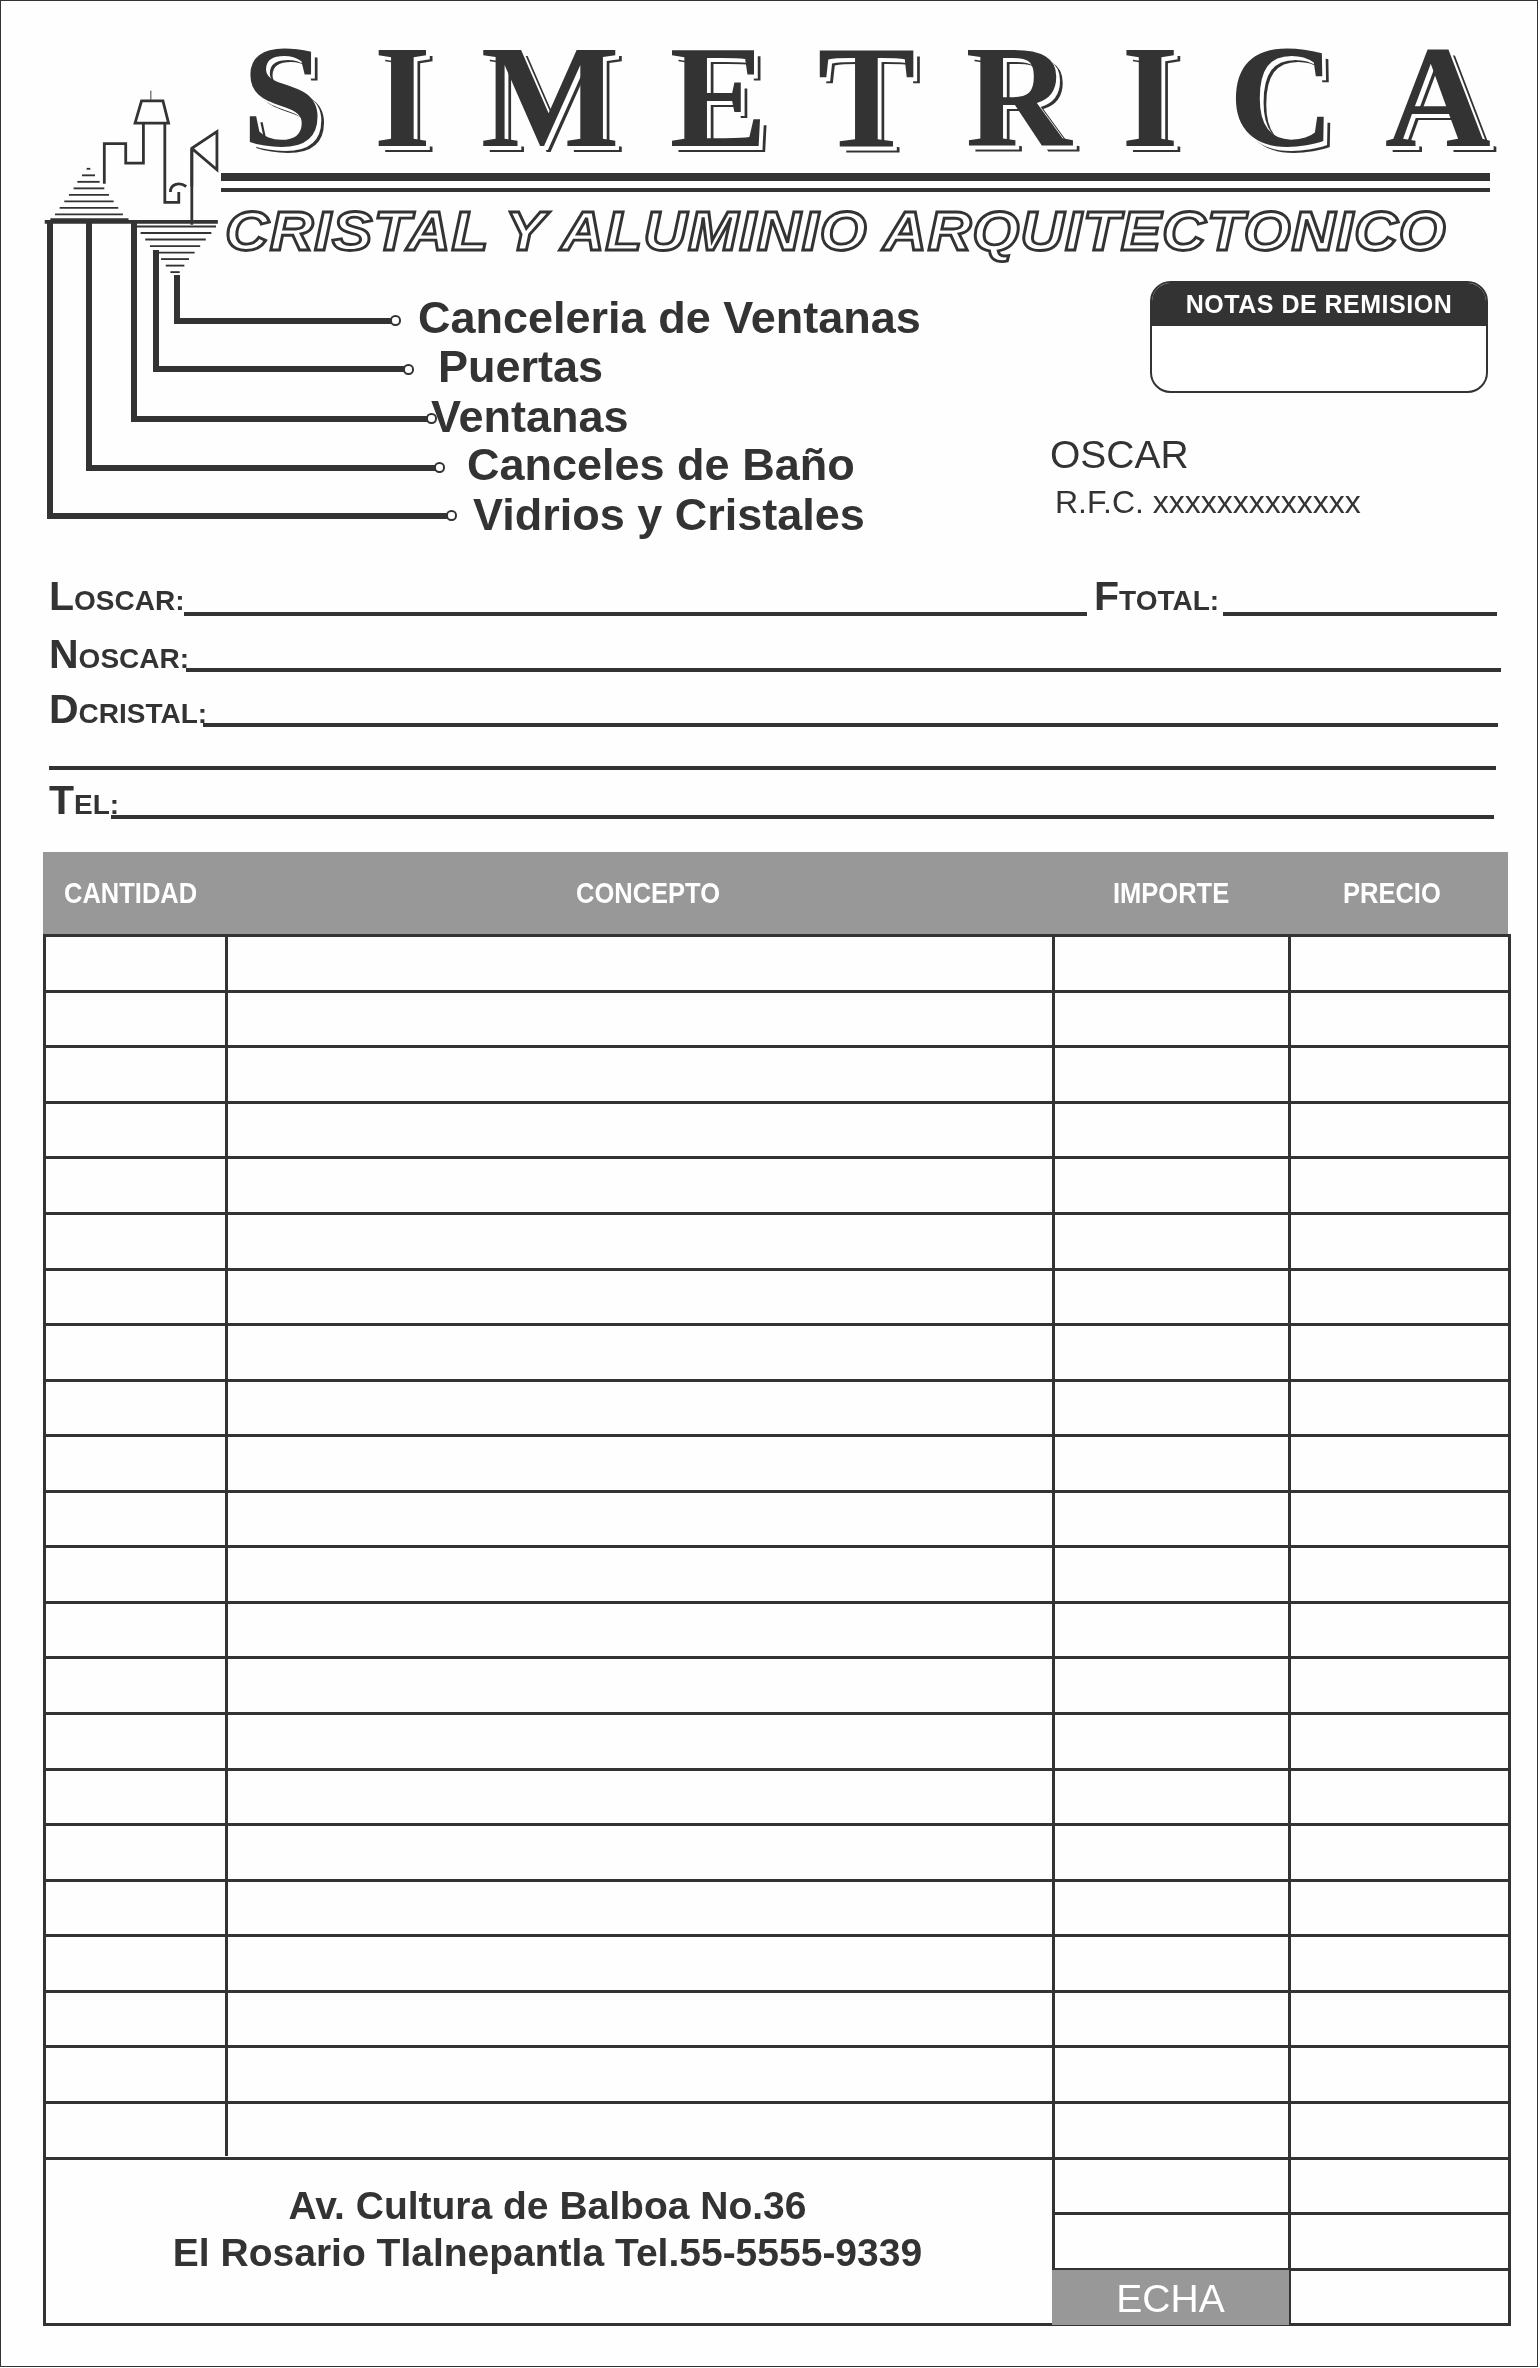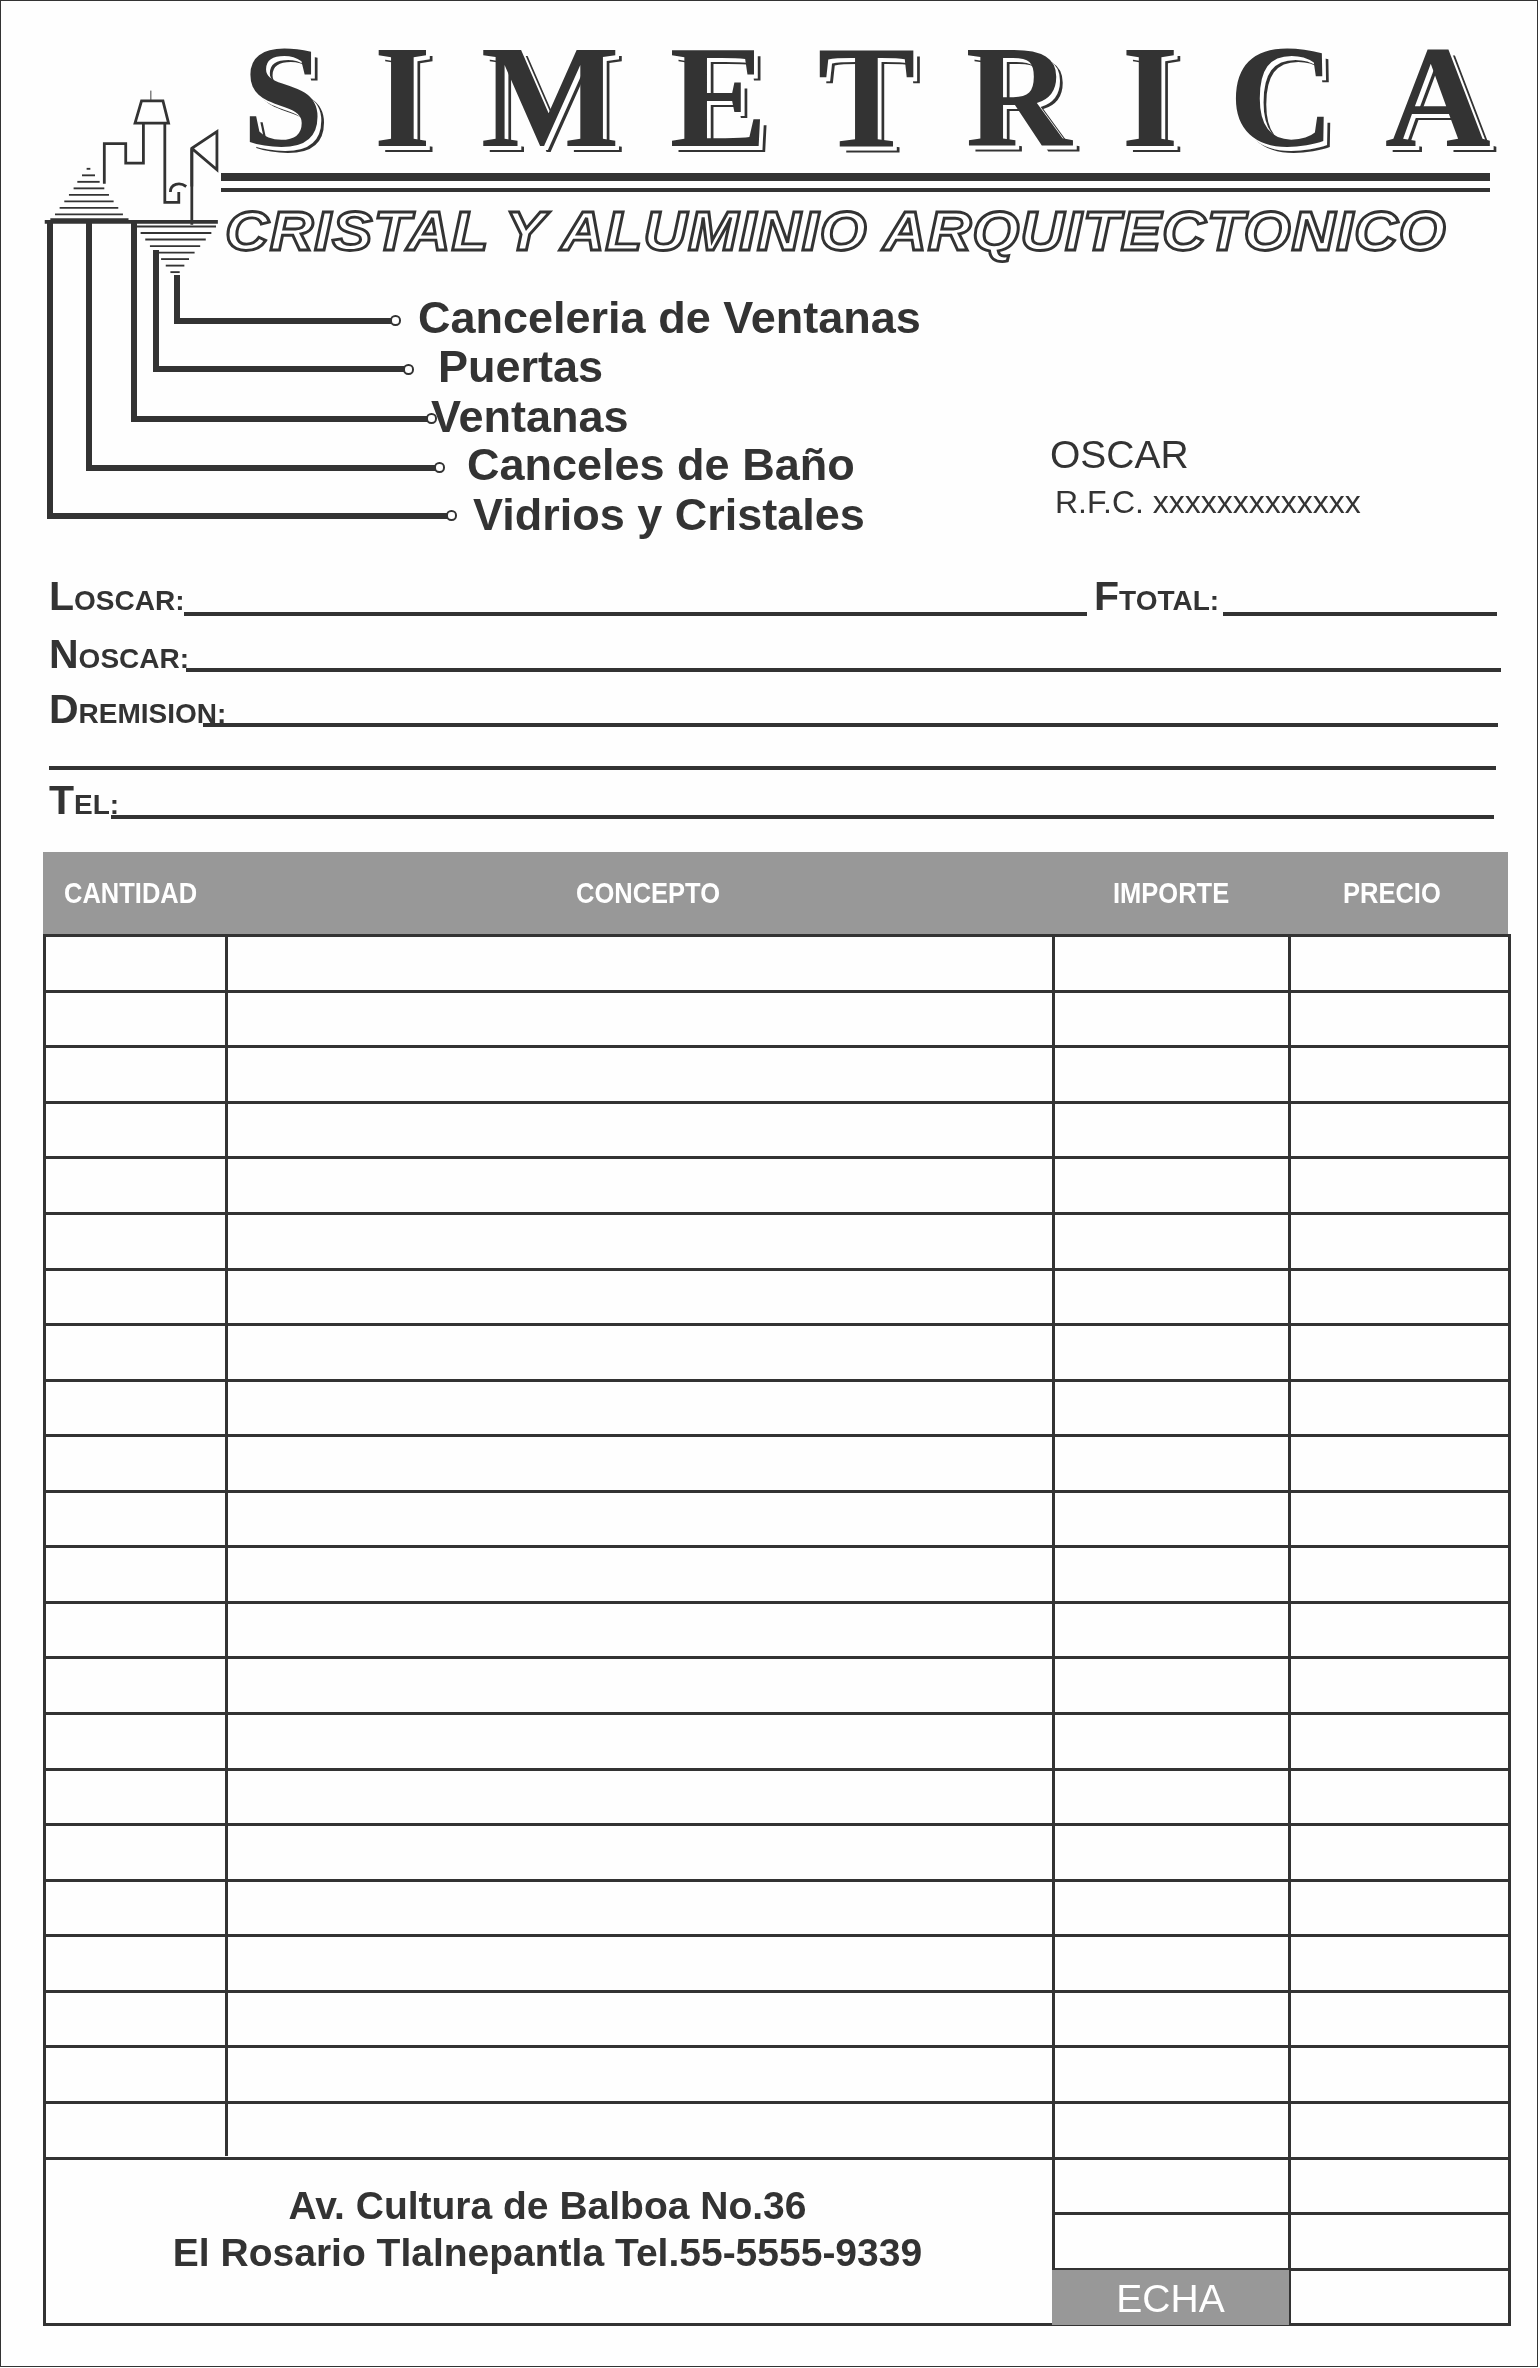--- a/index.html
+++ b/index.html
@@ -135,41 +135,45 @@
   <div class="bar" style="left:220px;top:172px;width:1269px;height:7.5px"></div>
   <div class="bar" style="left:220px;top:187px;width:1269px;height:3.7px"></div>
   <div class="subtitle">CRISTAL Y ALUMINIO ARQUITECTONICO</div>
 
   <div class="service" style="left:417px;top:293px">Canceleria de Ventanas</div>
   <div class="service" style="left:437px;top:342px">Puertas</div>
   <div class="service" style="left:430px;top:392px">Ventanas</div>
   <div class="service" style="left:472px;top:490px">Vidrios y Cristales</div>
   <div class="service" style="left:466px;top:440px">Canceles de Baño</div>
 
+  <div class="notas">
+    <div class="notas-head">NOTAS DE REMISION</div>
+    <div style="height:65px;"></div>
+  </div>
 
   <div class="owner">OSCAR</div>
   <div class="rfc">R.F.C. xxxxxxxxxxxxx</div>
 
   <div class="flabel" style="left:48px;top:578px">
     <span class="big">L</span><span>OSCAR:</span>
   </div>
   <div class="fline" style="left:183px;top:611px;width:903px"></div>
 
   <div class="flabel" style="left:1093px;top:578px">
     <span class="big">F</span><span>TOTAL:</span>
   </div>
   <div class="fline" style="left:1222px;top:611px;width:274px"></div>
 
   <div class="flabel" style="left:48px;top:636px">
     <span class="big">N</span><span>OSCAR:</span>
   </div>
   <div class="fline" style="left:185px;top:667px;width:1315px"></div>
 
   <div class="flabel" style="left:48px;top:691px">
-    <span class="big">D</span><span>REMISION:</span>
+    <span class="big">D</span><span>CRISTAL:</span>
   </div>
   <div class="fline" style="left:202px;top:722px;width:1295px"></div>
   <div class="fline" style="left:48px;top:765px;width:1447px"></div>
 
   <div class="flabel" style="left:48px;top:782px">
     <span class="big">T</span><span>EL:</span>
   </div>
   <div class="fline" style="left:110px;top:814px;width:1383px"></div>
 
   <div class="thead">

